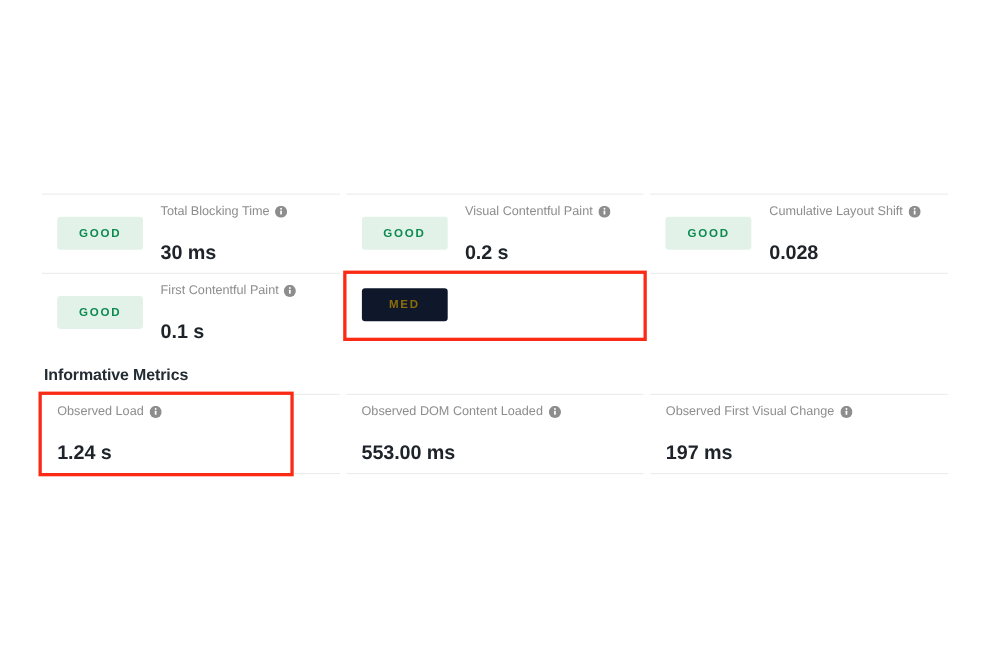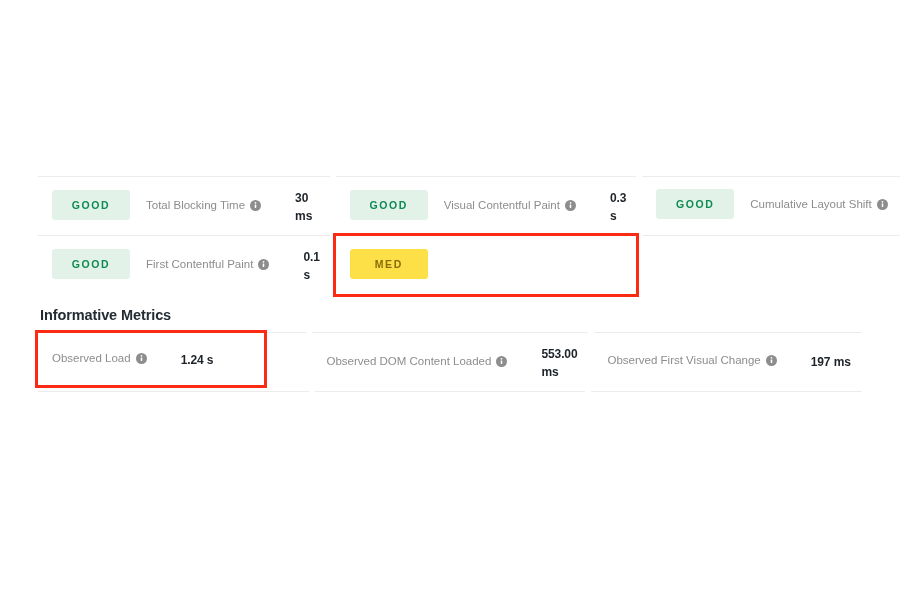--- a/index.html
+++ b/index.html
@@ -90,47 +90,46 @@
     margin-right: 16px;
     box-sizing: border-box;
   }
 
   .badge.good {
     background: #e2f2e9;
     color: #0d8a4f;
   }
 
   .badge.med {
-    background: #fde047;
+    background: #0f172a;
     color: #8a6d09;
   }
 
   .metric-text {
     display: flex;
-    flex-direction: row;
+    flex-direction: column;
     min-width: 0;
-    gap: 34px;
   }
 
   .metric-label {
     font-size: 11.5px;
     color: #8d8d8d;
     line-height: 15px;
     white-space: nowrap;
     display: flex;
     align-items: center;
     gap: 5px;
   }
 
   .metric-value {
-    font-size: 12px;
+    font-size: 18px;
     font-weight: bold;
     color: #1d2329;
     line-height: 18px;
-    margin-top: 4px;
+    margin-top: 20px;
     letter-spacing: -0.1px;
   }
 
   .info-icon {
     display: inline-flex;
     width: 11px;
     height: 11px;
     flex: 0 0 auto;
     position: relative;
     top: 0px;
@@ -181,21 +180,21 @@
           <div class="metric-label">
             <span>Visual Contentful Paint</span>
             <span class="info-icon">
               <svg viewBox="0 0 12 12" width="11" height="11">
                   <circle cx="6" cy="6" r="6" fill="#8d8d8d"></circle>
                   <circle cx="6" cy="3.1" r="0.95" fill="#ffffff"></circle>
                   <rect x="5.15" y="4.8" width="1.7" height="4" rx="0.5" fill="#ffffff"></rect>
                 </svg>
             </span>
           </div>
-          <div class="metric-value">0.3 s</div>
+          <div class="metric-value">0.2 s</div>
         </div>
       </div>
     </div>
 
     <div class="metric-cell">
       <div class="metric-inner">
         <div class="badge good">GOOD</div>
         <div class="metric-text">
           <div class="metric-label">
             <span>Cumulative Layout Shift</span>

